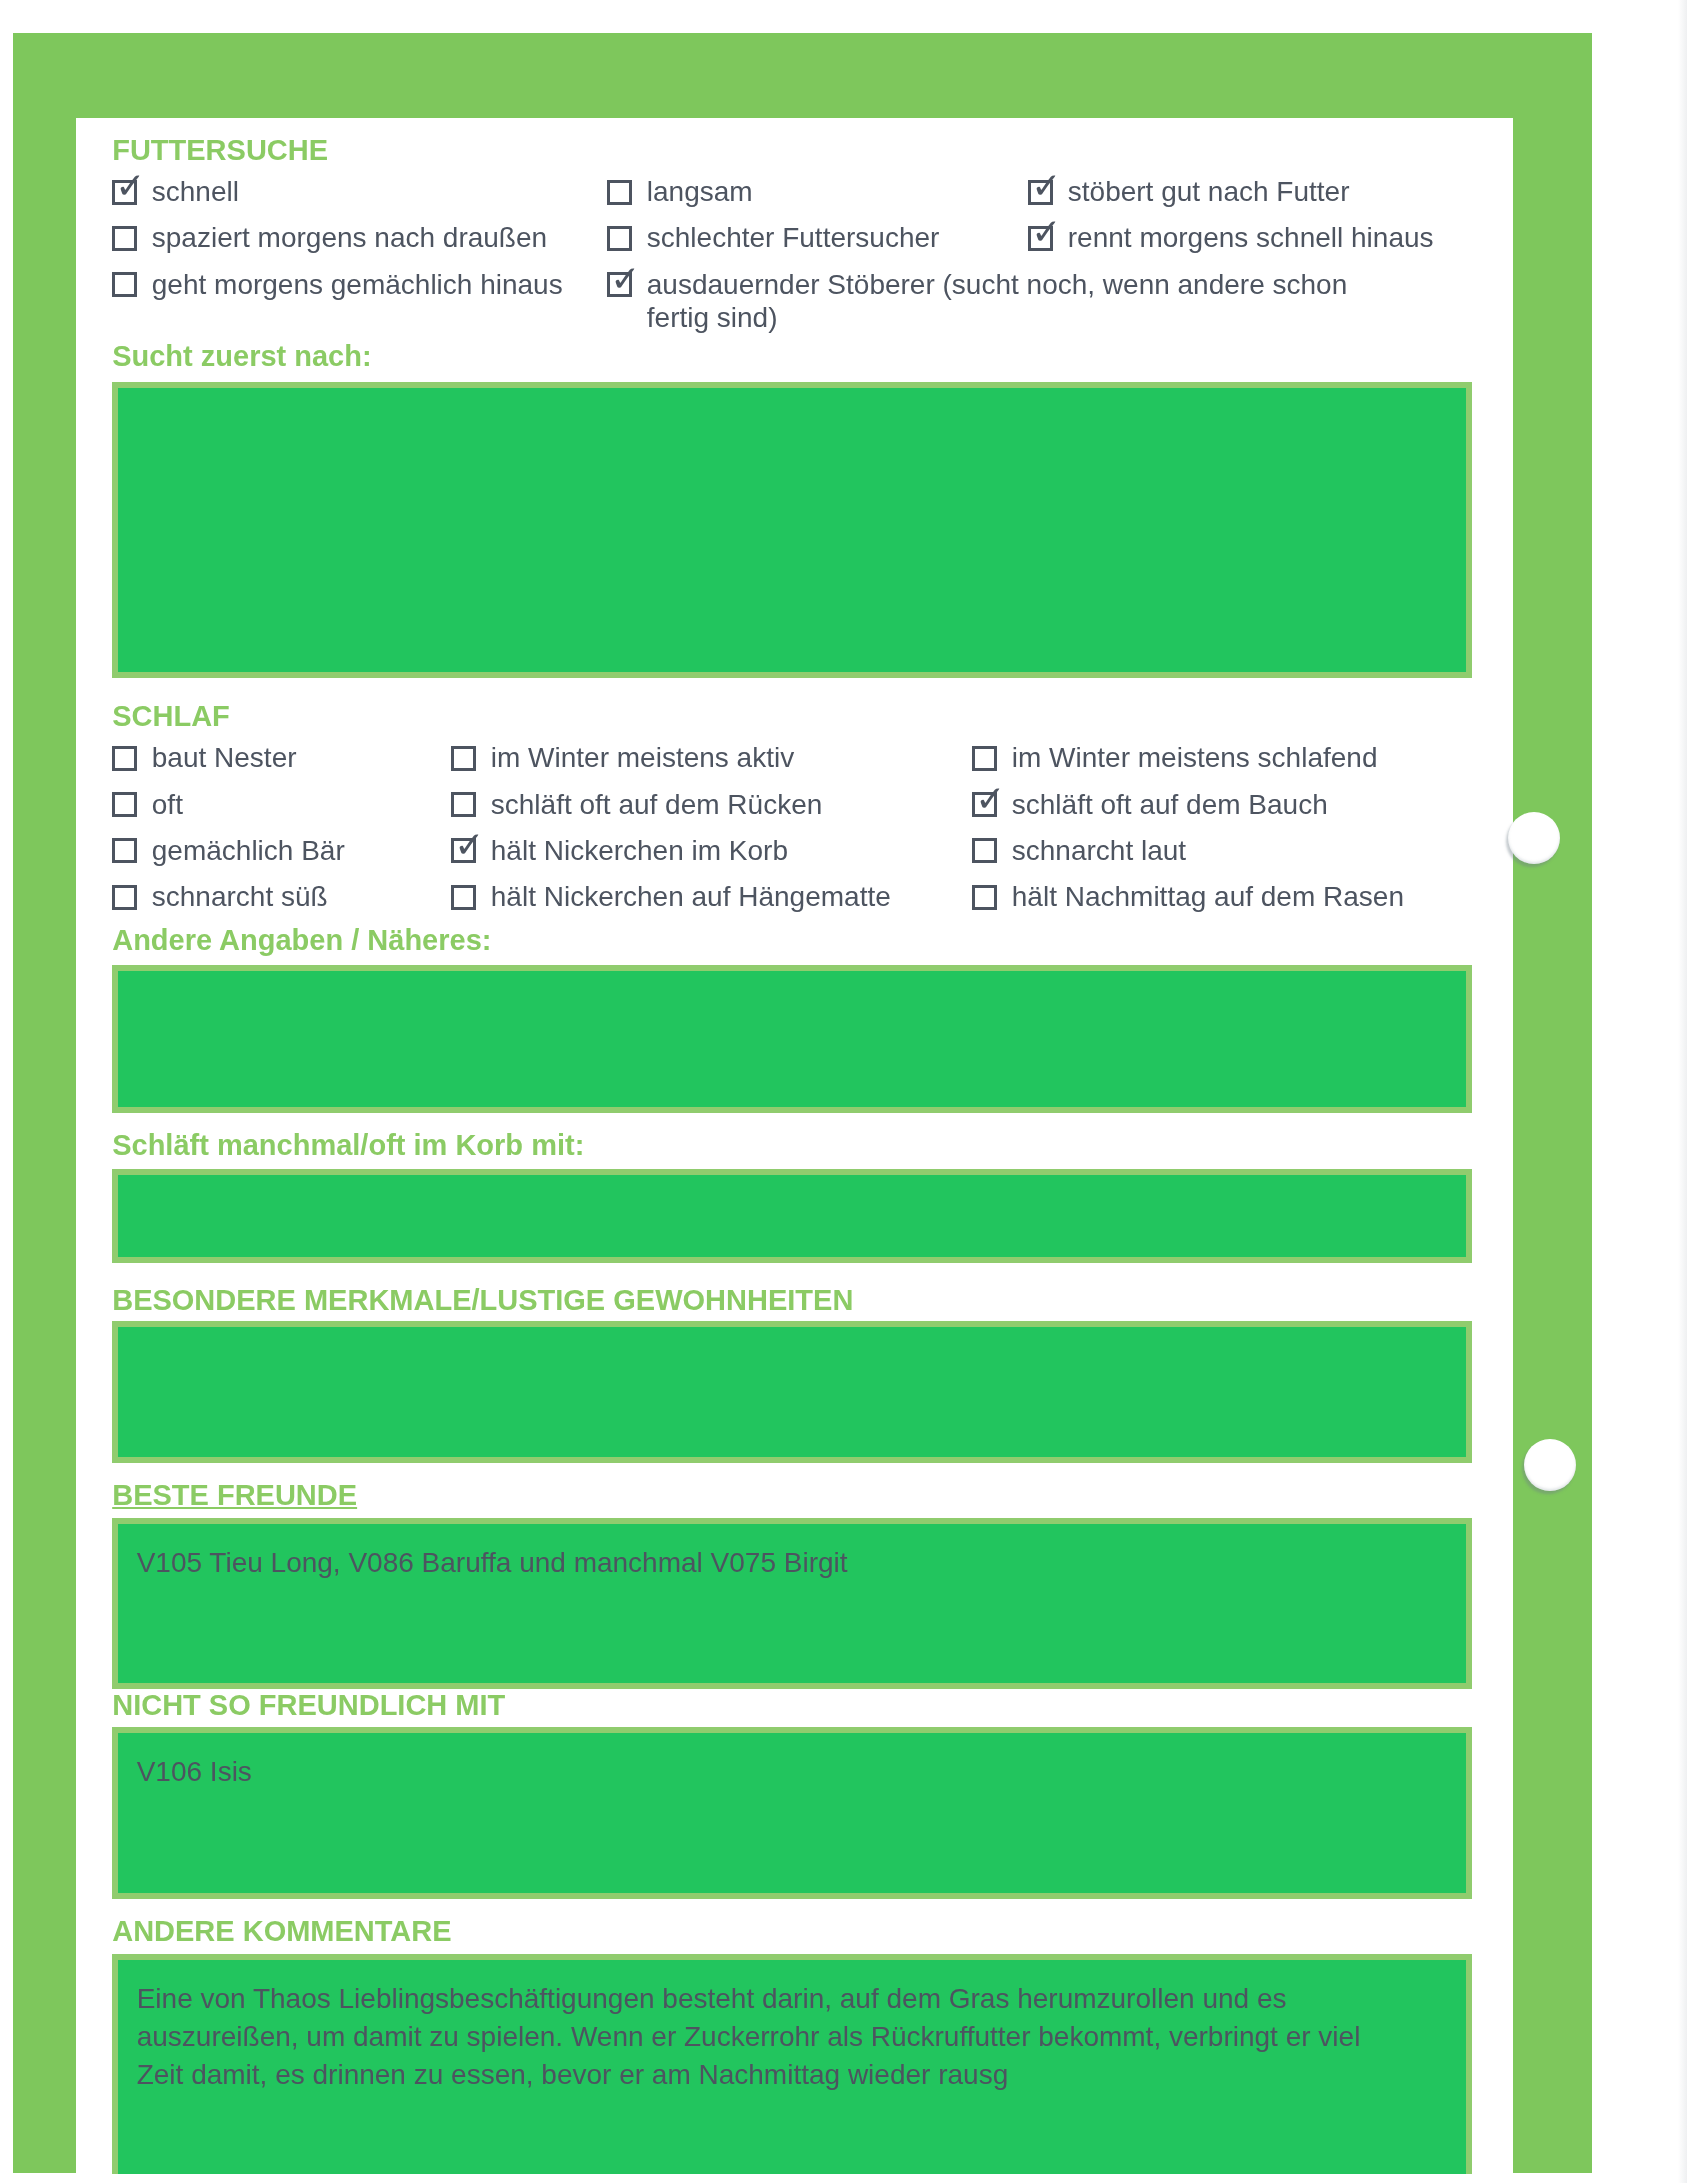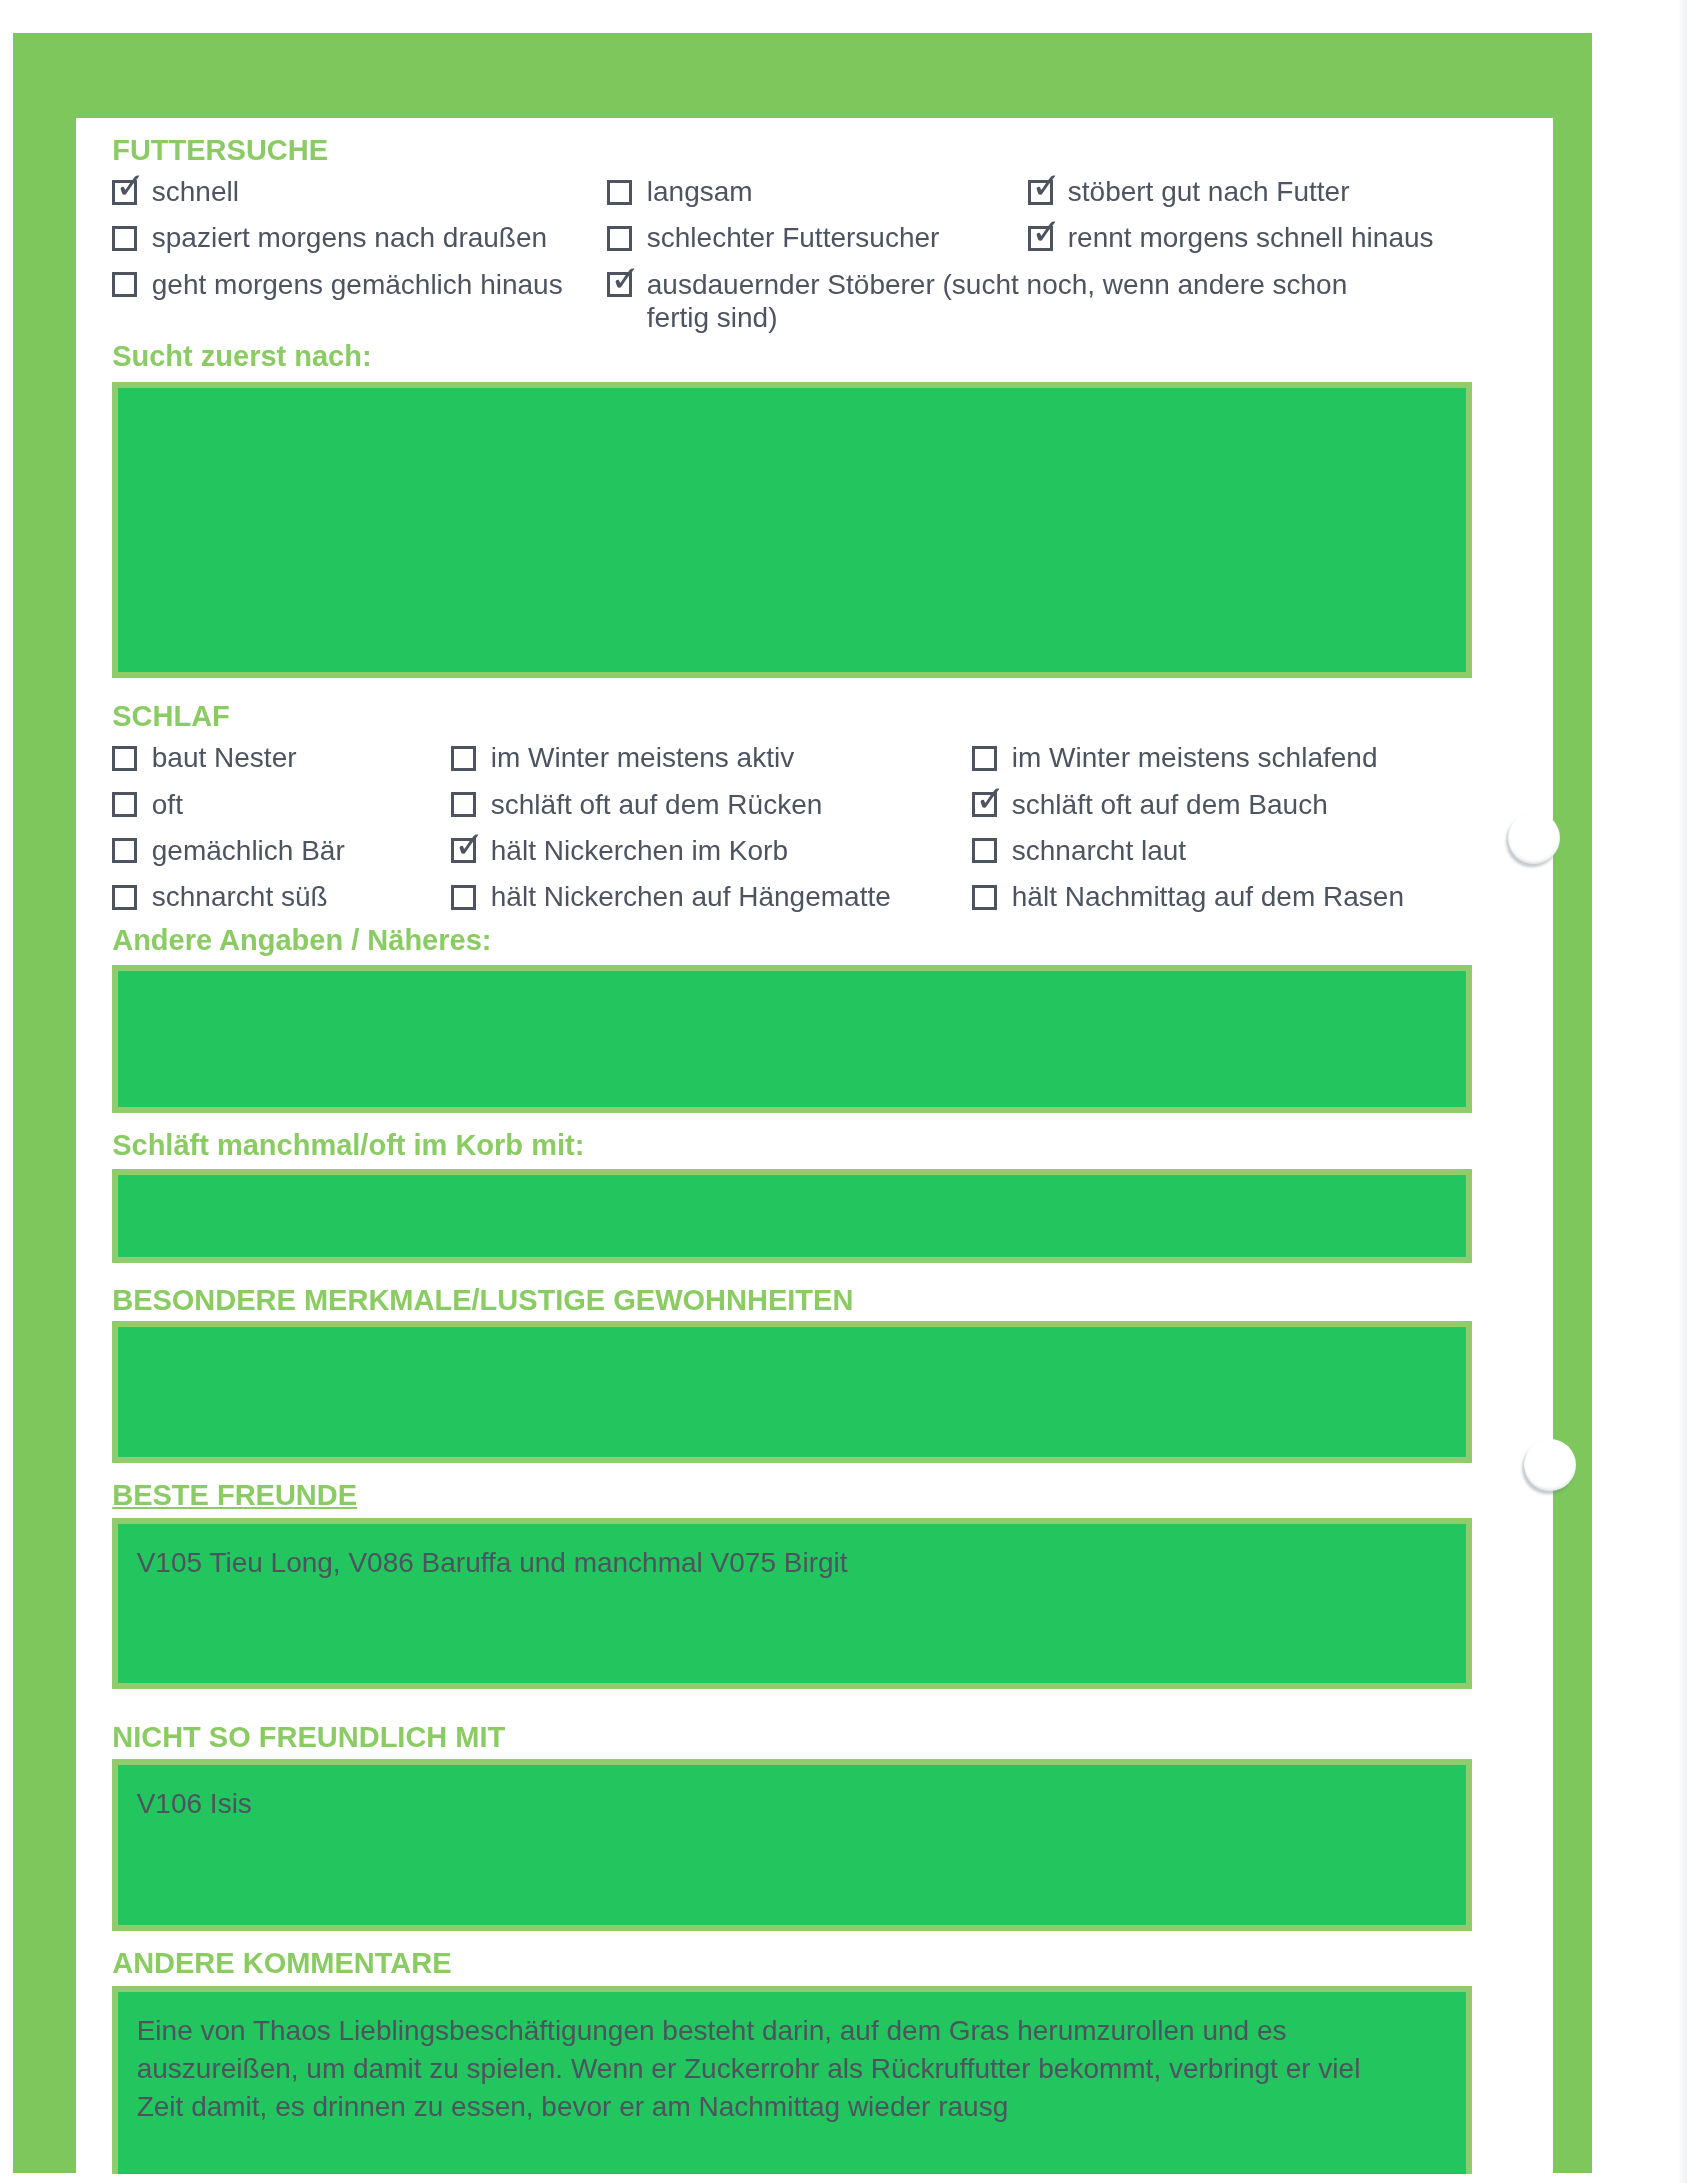--- a/index.html
+++ b/index.html
@@ -1,21 +1,21 @@
 <!DOCTYPE html>
 <html style="font-size:10.6px"><head>
 <meta charset="utf-8">
 <style>
   html,body{margin:0;padding:0;}
   body{
     width:1687px;height:2183px;position:relative;background:#ffffff;
     font-family:"Liberation Sans",sans-serif;overflow:hidden;
   }
   .frame{position:absolute;left:13.2px;top:33px;width:1579px;height:2140px;background:#7ec75c;}
-  .inner{position:absolute;left:63px;top:85px;width:1437px;height:2056px;background:#ffffff;overflow:hidden;padding-left:40px;}
+  .inner{position:absolute;left:63px;top:85px;width:1437px;height:2056px;background:#ffffff;overflow:hidden;}
   .content{position:absolute;left:36px;top:0;width:1360px;height:100%;padding-top:16px;box-sizing:border-box;}
   .sec{margin:0;font-weight:700;font-size:29px;line-height:32px;color:#8bcb64;letter-spacing:0px;}
   .grid{display:grid;column-gap:0;row-gap:13.2px;}
   #grid-futter{margin-top:9.3px;grid-template-columns:495px 421px 1fr;}
   #grid-schlaf{margin-top:9.3px;grid-template-columns:339px 521px 1fr;}
   .item{display:flex;align-items:flex-start;gap:14.6px;min-height:33px;}
   .lbl{font-size:28px;line-height:33px;color:#4d5460;}
   .cb{
     flex:none;width:25px;height:25px;box-sizing:border-box;margin-top:4.6px;
     border:3.3px solid #4d5460;position:relative;background:#fff;
@@ -41,21 +41,21 @@
   #box-sucht{margin-top:9.3px;height:296px;}
   #h-schlaf{margin-top:22.5px;}
   #h-andere{margin-top:10.6px;}
   #box-andere{margin-top:9.3px;height:148px;}
   #h-korb{margin-top:16px;}
   #box-korb{margin-top:8px;height:94px;}
   #h-merkmale{margin-top:21px;}
   #box-merkmale{margin-top:5.3px;height:142px;}
   #h-freunde{margin-top:16px;text-decoration:underline;}
   #box-freunde{margin-top:6.6px;height:171px;}
-  #h-nicht{margin-top:32px;}
+  #h-nicht{margin-top:0;}
   #box-nicht{margin-top:6.6px;height:172px;}
   #h-komm{margin-top:16px;}
   #box-komm{margin-top:6.6px;height:236px;}
   #box-komm p{margin:0;max-width:1250px;}
   .punch{
     position:absolute;width:52px;height:52px;border-radius:50%;background:#ffffff;
     box-shadow:-2px 3.3px 2.6px rgba(110,125,135,0.40), inset 0 -2px 2.6px rgba(140,155,165,0.25);
   }
   #punch1{left:1508px;top:812px;}
   #punch2{left:1524px;top:1439px;}

